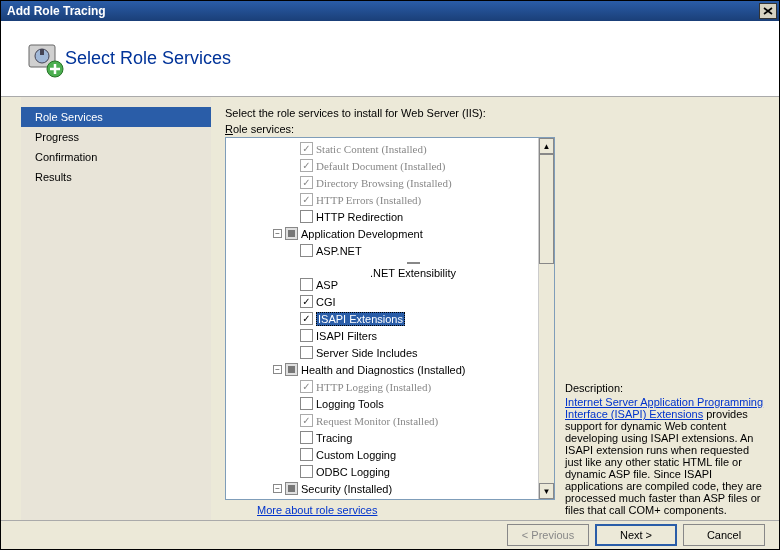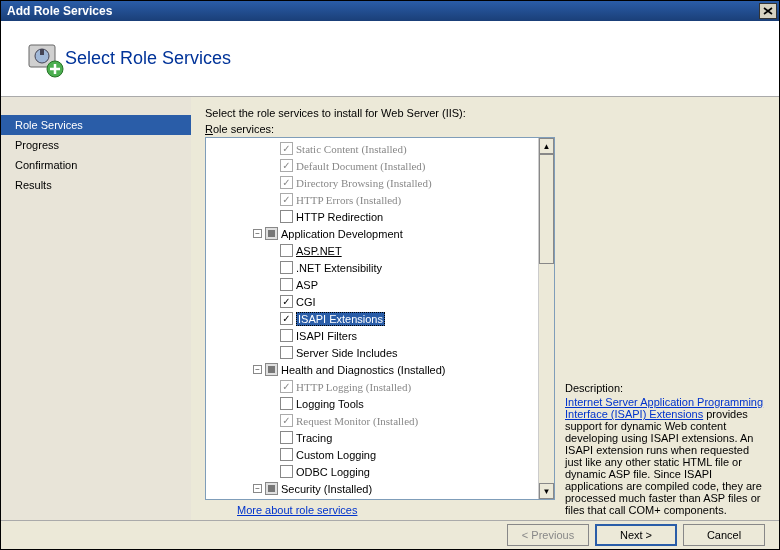--- a/index.html
+++ b/index.html
@@ -5,21 +5,21 @@
   * { box-sizing: border-box; }
   html, body { margin: 0; padding: 0; font-family: "Segoe UI", Tahoma, sans-serif; font-size: 11px; color: #000; }
   .window { width: 780px; height: 550px; background: #ece9d8; border: 1px solid #000; display: flex; flex-direction: column; }
   .titlebar { background: linear-gradient(#2a5da8, #1a3f78); color: #fff; height: 20px; display: flex; align-items: center; justify-content: space-between; padding: 0 2px 0 6px; font-size: 12px; font-weight: bold; }
   .titlebar-close { width: 18px; height: 16px; background: #d6d2c2; border: 1px solid #333; display: flex; align-items: center; justify-content: center; color: #000; font-weight: bold; cursor: pointer; }
   .header { background: #fff; height: 76px; display: flex; align-items: center; padding-left: 24px; border-bottom: 1px solid #aaa; }
   .header .icon-box { width: 40px; height: 40px; position: relative; }
   .header svg { width: 40px; height: 40px; }
   .header h1 { font-size: 18px; font-weight: normal; color: #003399; margin: 0; }
   .body { flex: 1; display: flex; min-height: 0; }
-  .sidebar { width: 190px; background: #e8e4d8; padding-top: 18px; }
+  .sidebar { width: 190px; background: #e8e4d8; padding-top: 10px; margin-left: 20px; }
   .sidebar-item { padding: 4px 14px; color: #000; cursor: pointer; }
   .sidebar-item.selected { background: #2a5da8; color: #fff; }
   .content { flex: 1; padding: 10px 14px 4px 14px; display: flex; flex-direction: column; min-height: 0; }
   .instruction { margin-bottom: 6px; }
   .columns { flex: 1; display: flex; gap: 10px; min-height: 0; align-items: flex-end; }
   .col-left { flex: 1; display: flex; flex-direction: column; min-height: 0; }
   .col-right { width: 200px; }
   .col-label { margin-bottom: 2px; }
   .tree-wrap { flex: 1; border: 1px solid #7f9db9; background: #fff; display: flex; min-height: 0; }
   .tree { flex: 1; overflow: hidden; padding: 2px 0 2px 2px; }
@@ -44,21 +44,21 @@
   .btn { min-width: 82px; height: 22px; background: #ece9d8; border: 1px solid #888; font-size: 11px; padding: 0 8px; cursor: pointer; }
   .btn:disabled { color: #888; }
   .btn.default { border: 2px solid #2a5da8; font-weight: normal; }
 </style>
 </head>
 <body>
 
 <div class="window">
 
   <div class="titlebar">
-    <span>Add Role Services</span>
+    <span>Add Role Tracing</span>
     <div class="titlebar-close">
       <svg width="10" height="8" viewBox="0 0 10 8">
           <path d="M1 1 L9 7 M9 1 L1 7" stroke="#000" stroke-width="1.6"></path>
         </svg>
     </div>
   </div>
 
   <div class="header">
     <div class="icon-box">
       <svg viewBox="0 0 40 40">
@@ -110,26 +110,26 @@
                 <div class="node" style="padding-left: 60px;">
                   <span class="exp-space"></span>
                   <span class="chk"></span>
                   <span class="lbl">HTTP Redirection</span>
                 </div>
                 <div class="node" style="padding-left: 45px;">
                   <span class="exp">−</span>
                   <span class="chk tri"></span>
                   <span class="lbl">Application Development</span>
                 </div>
-                <div class="node" style="padding-left: 60px; text-decoration: underline;">
+                <div class="node" style="padding-left: 60px;">
                   <span class="exp-space"></span>
                   <span class="chk"></span>
                   <span class="lbl">ASP.NET</span>
                 </div>
-                <div class="node" style="padding-left: 60px;">
+                <div class="node" style="padding-left: 60px; flex-direction: column;">
                   <span class="exp-space"></span>
                   <span class="chk"></span>
                   <span class="lbl">.NET Extensibility</span>
                 </div>
                 <div class="node" style="padding-left: 60px;">
                   <span class="exp-space"></span>
                   <span class="chk"></span>
                   <span class="lbl">ASP</span>
                 </div>
                 <div class="node" style="padding-left: 60px;">

